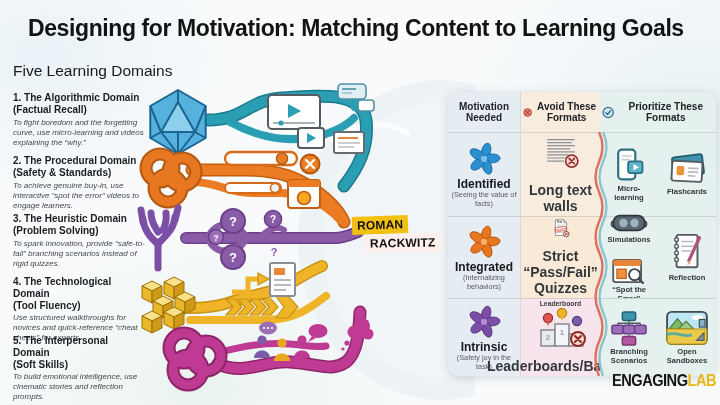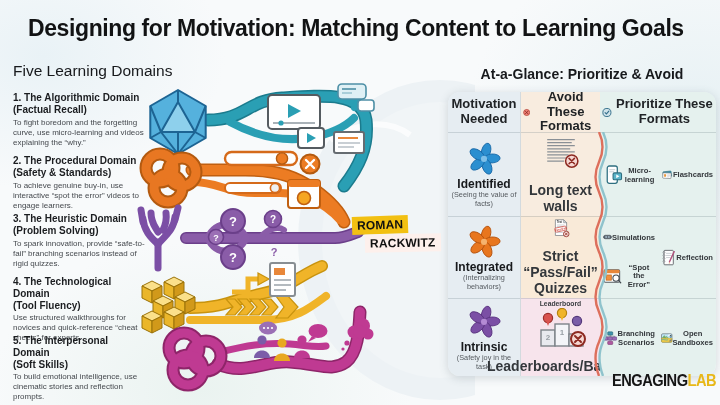--- a/index.html
+++ b/index.html
@@ -10,49 +10,49 @@
       radial-gradient(ellipse 320px 240px at 97% 28%, #e7f1f4 0%, rgba(231,241,244,0) 72%),
       radial-gradient(ellipse 300px 210px at 28% 96%, #eaf3f0 0%, rgba(234,243,240,0) 70%),
       #f8fafb;}
   .title{position:absolute;top:15px;left:0;width:720px;
     font-size:23px;font-weight:800;letter-spacing:-0.4px;color:#121314;padding-left:28px;}
   
   .left{position:absolute;left:13px;top:0;width:130px;}
   .left-head{position:absolute;top:62px;left:0;width:160px;font-size:15.5px;font-weight:400;}
   .dom{position:absolute;left:0;width:132px;}
   .dom h3{margin:0;font-size:10px;font-weight:800;line-height:1.18;color:#1b1d20;}
-  .dom p{margin:2px 0 0 0;font-size:8px;line-height:1.25;color:#45494e;}
+  .dom p{margin:2px 0 0 0;font-size:8px;line-height:1.25;color:#45494e;font-style:italic;}
   
   .flow{position:absolute;left:130px;top:80px;width:345px;height:325px;z-index:1;}
   
   .badge{position:absolute;z-index:12;font-weight:800;font-size:12px;letter-spacing:0.2px;
     padding:2px 5px;color:#101010;}
   .badge.b1{left:352px;top:216px;background:#f2c012;transform:rotate(-2deg);}
   .badge.b2{left:365px;top:234px;background:#fdf0ec;transform:rotate(-1deg);}
   
   .rp-head{position:absolute;left:448px;top:66px;width:268px;text-align:center;
     font-size:14px;font-weight:800;z-index:11;}
   .table{position:absolute;left:448px;top:92px;width:268px;height:284px;z-index:10;
     border-radius:12px;overflow:hidden;box-shadow:0 2px 10px rgba(60,80,90,.20);
     display:grid;grid-template-columns:72px 80px 116px;grid-template-rows:40px 84px 82px 78px;}
   .cell{position:relative;display:flex;flex-direction:column;align-items:center;
     justify-content:center;text-align:center;padding:2px;}
   .c1{background:#e6edf2;}
   .c2{background:#f8ecdf;border-left:1px solid #d3dade;}
   .c2.rowB{background:#f9ead8;}
   .c2.rowC{background:#f7e4ec;}
   .c3{background:#e5f1ee;}
-  .hdr{font-size:13px;font-weight:800;line-height:1.15;color:#202326;}
+  .hdr{font-size:10px;font-weight:800;line-height:1.15;color:#202326;}
   .hdr .hrow{display:flex;align-items:center;gap:3px;}
   .body-row{border-top:1px solid rgba(90,110,120,.22);}
   .mot-name{font-size:12px;font-weight:800;margin-top:2px;}
   .mot-sub{font-size:7.3px;color:#555a5f;line-height:1.15;}
   .av-label{font-size:14px;font-weight:600;color:#33373b;line-height:1.15;margin-top:10px;}
   .pz-wrap{display:flex;gap:6px;align-items:center;justify-content:center;}
-  .pz-item{display:flex;flex-direction:row;align-items:center;width:52px;}
+  .pz-item{display:flex;flex-direction:column;align-items:center;width:52px;}
   .pz-item .lbl{font-size:7.6px;font-weight:600;color:#33373b;line-height:1.12;margin-top:2px;}
   .pz-col{display:flex;flex-direction:column;gap:14px;align-items:center;}
   .wave{position:absolute;left:146px;top:40px;width:14px;height:244px;z-index:6;pointer-events:none;}
   .cap{font-size:6.8px;font-weight:600;color:#3a3e42;line-height:1;}
   
   .brand{position:absolute;left:552px;top:371px;width:164px;text-align:right;z-index:12;
     font-size:17px;font-weight:900;letter-spacing:-0.6px;transform:scaleX(.86);transform-origin:right;}
   .brand .p1{color:#151515;}
   .brand .p2{color:#e8b818;}
 </style>
@@ -285,21 +285,20 @@
         <circle cx="238" cy="254" r="5.5"></circle>
       <circle cx="230" cy="252" r="6.5"></circle>
       <circle cx="217" cy="263" r="2.6"></circle>
         <circle cx="213" cy="269" r="1.6"></circle>
     </g>
   </svg>
 
   <div class="badge b1">ROMAN</div>
   <div class="badge b2">RACKWITZ</div>
 
-  <div class="rp-head">At-a-Glance: Prioritize &amp; Avoid</div>
 
   <div class="table">
 
     <div class="cell c1 hdr">
       <span>Motivation Needed</span>
     </div>
     <div class="cell c2 hdr">
       <div class="hrow">
         <svg width="15" height="15" viewBox="0 0 16 16">
           <circle cx="8" cy="8" r="6.6" fill="#ef8277" stroke="#b03a30" stroke-width="1.6"></circle>

